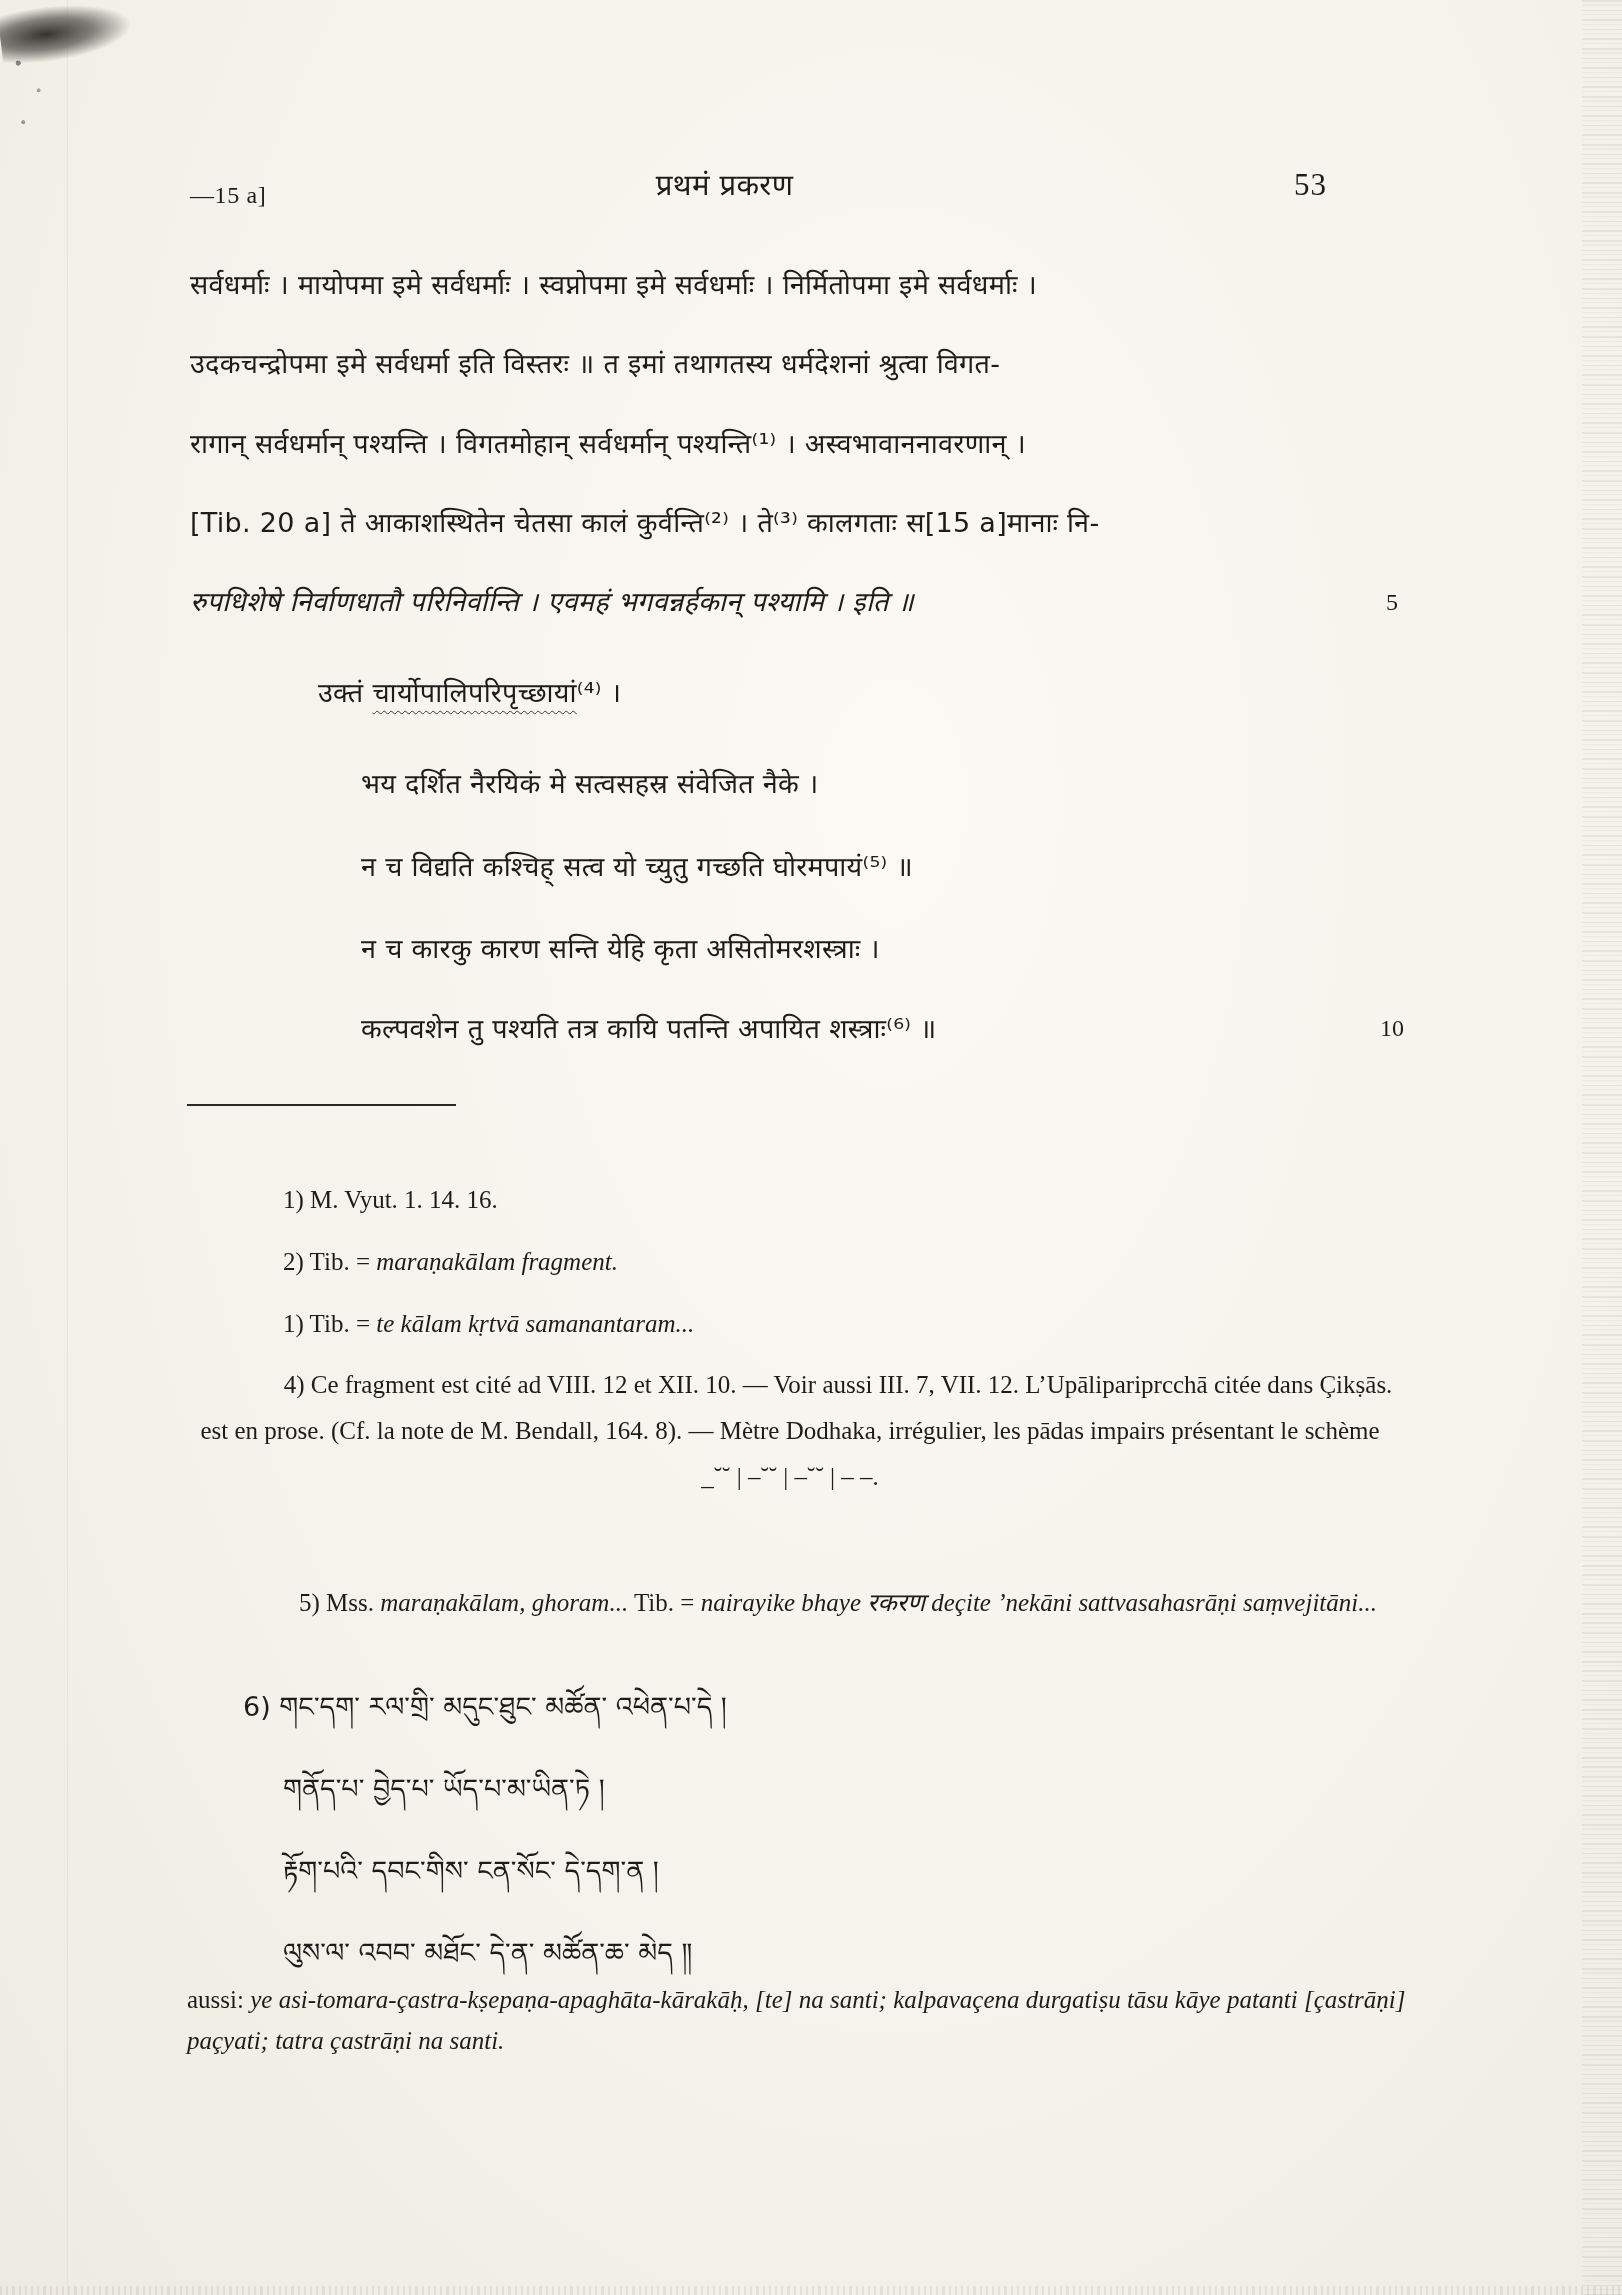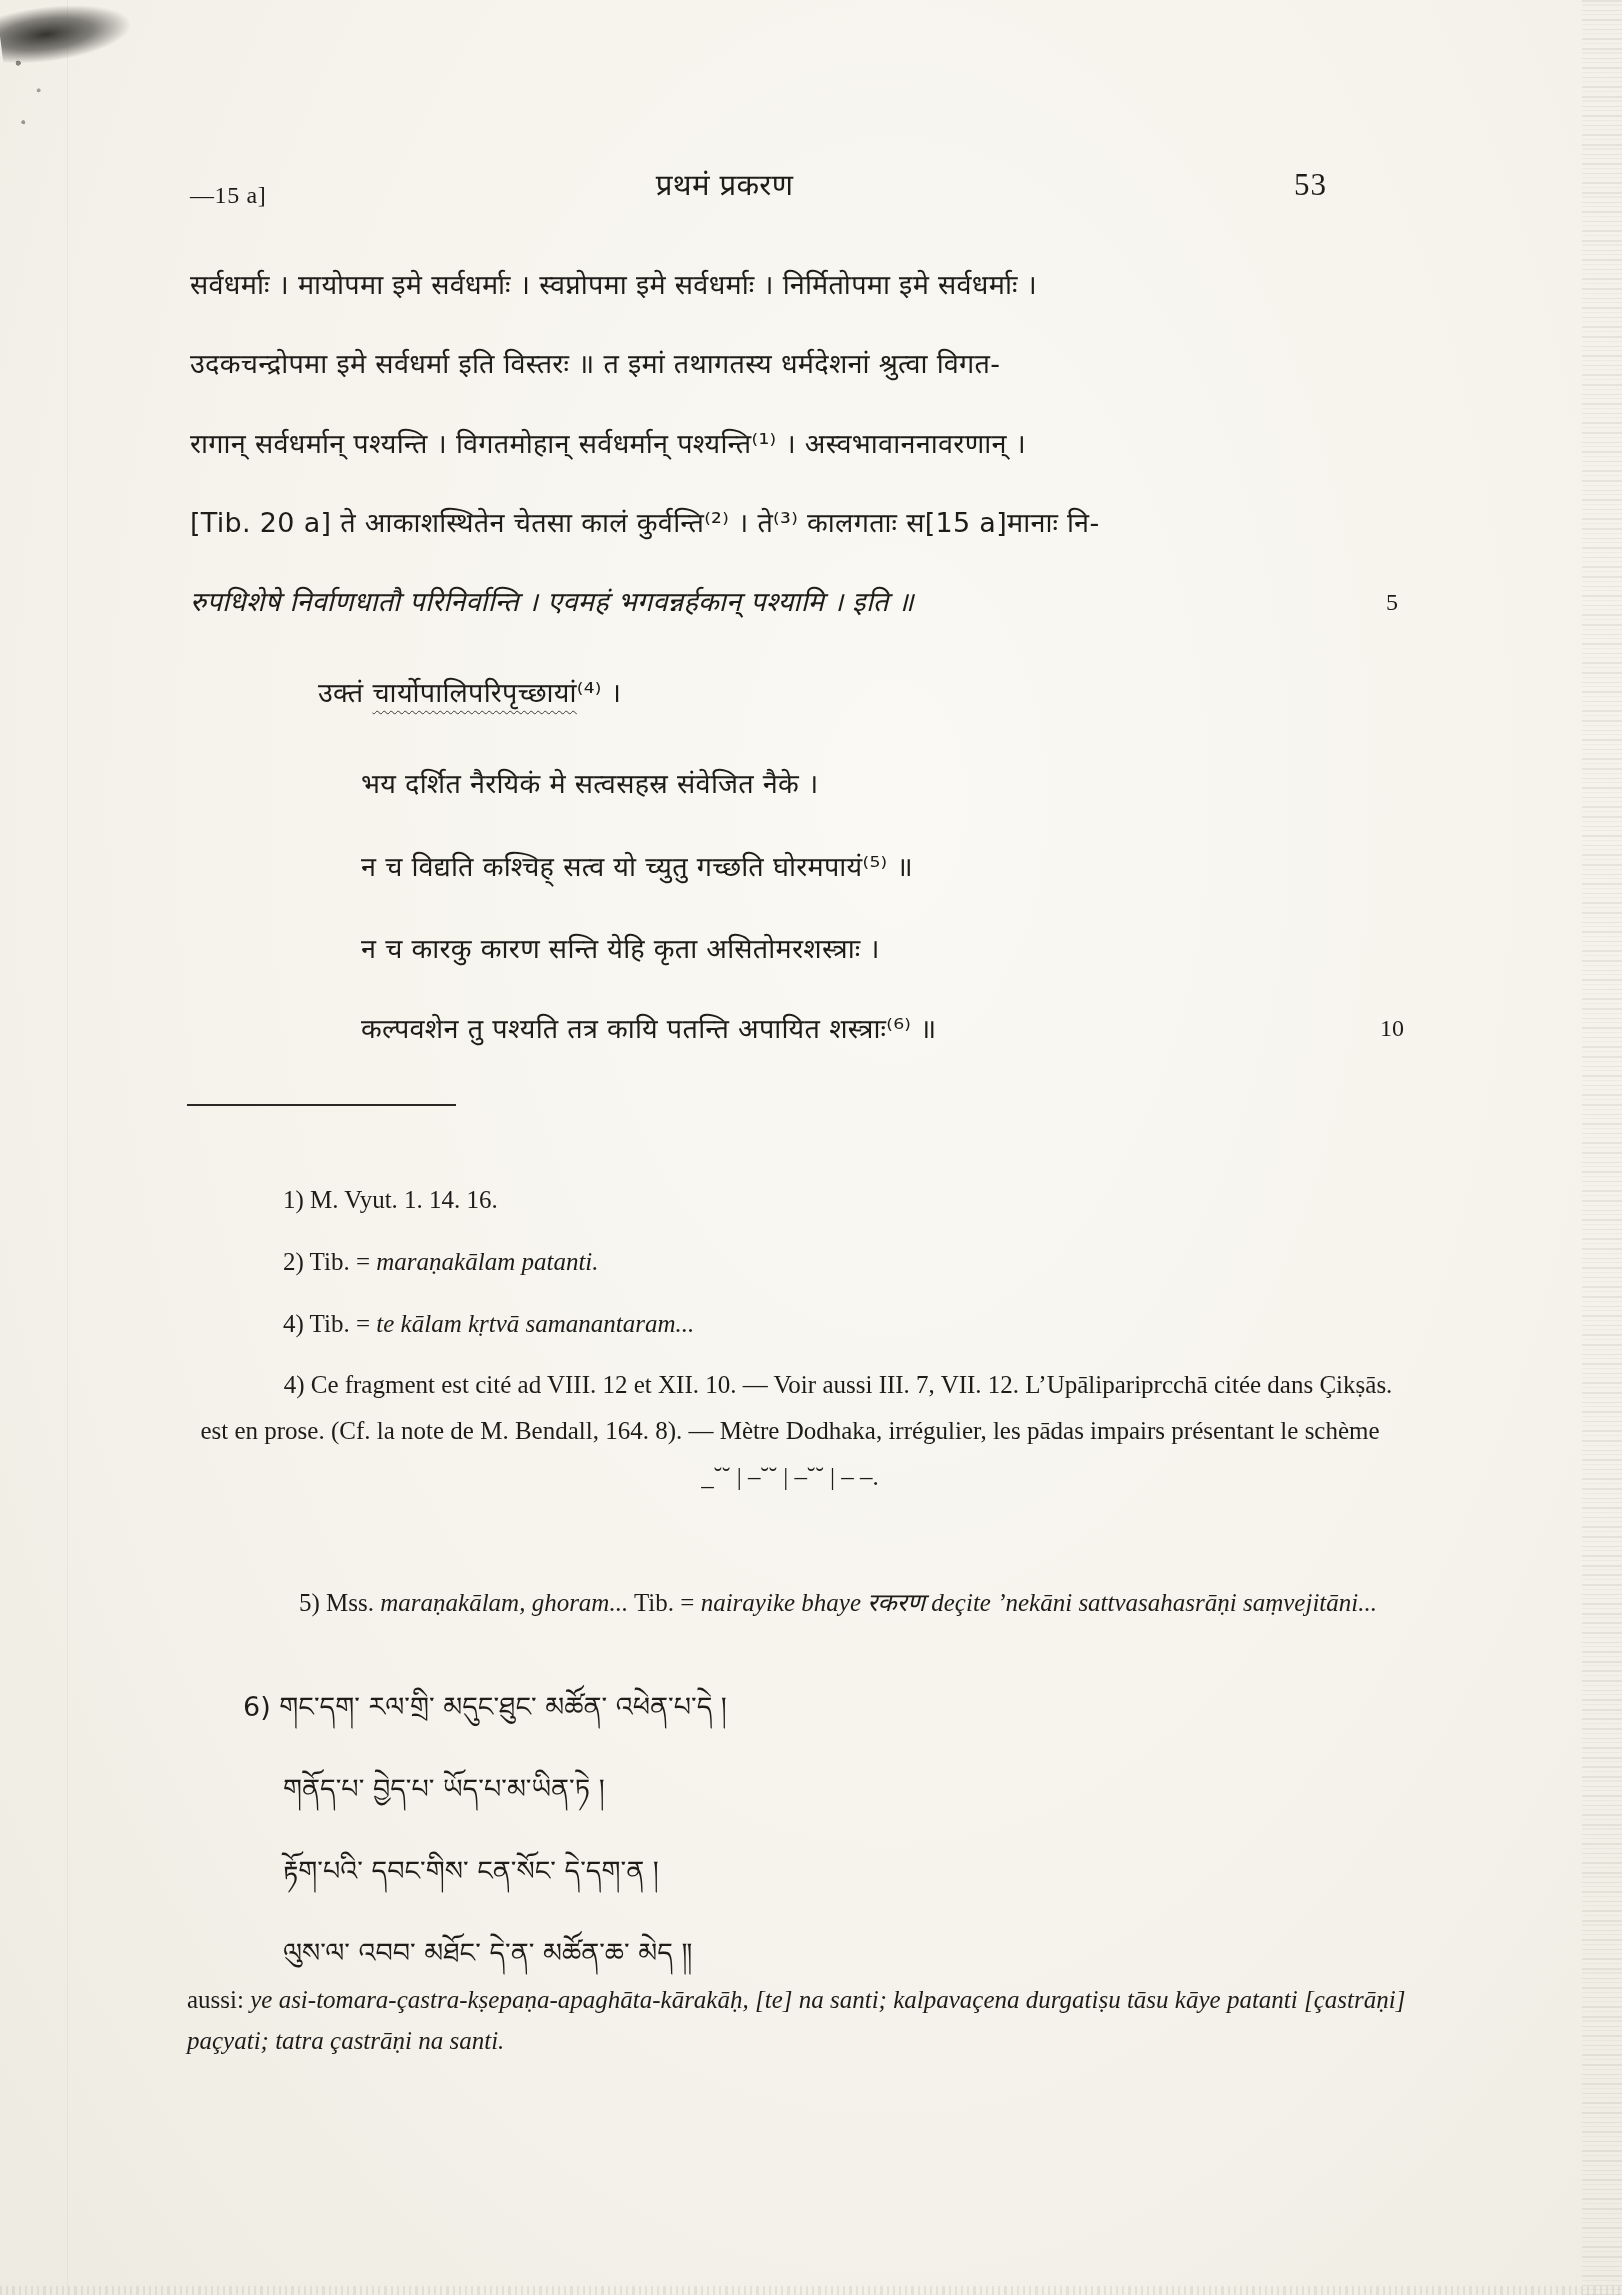--- a/index.html
+++ b/index.html
@@ -129,25 +129,25 @@
 <div class="abs deva" style="left:361px; top:929px;">न च कारकु कारण सन्ति येहि कृता असितोमरशस्त्राः ।</div>
 <div class="abs deva" style="left:361px; top:1009px;">कल्पवशेन तु पश्यति तत्र कायि पतन्ति अपायित शस्त्राः⁽⁶⁾ ॥</div>
 
 <div class="abs line-no" style="left:1380px; top:1015px;">10</div>
 
 <div class="abs footnote-rule"></div>
 
 <div class="abs latin-note fn-line" style="top:1177px;">1) M. Vyut. 1. 14. 16.</div>
 
 <div class="abs latin-note fn-line" style="top:1239px;">
-  <span>2) Tib. = </span><span class="it">maraṇakālam patanti.</span>
+  <span>2) Tib. = </span><span class="it">maraṇakālam fragment.</span>
 </div>
 
 <div class="abs latin-note fn-line" style="top:1301px;">
-  <span>4) Tib. = </span><span class="it">te kālam kṛtvā samanantaram...</span>
+  <span>1) Tib. = </span><span class="it">te kālam kṛtvā samanantaram...</span>
 </div>
 
 <div class="abs latin-note fn-para" style="top:1362px;">4) Ce fragment est cité ad VIII. 12 et XII. 10. — Voir aussi III. 7, VII. 12. L’Upālipariprcchā citée dans Çikṣās. est en prose. (Cf. la note de M. Bendall, 164. 8). — Mètre Dodhaka, irrégulier, les pādas impairs présentant le schème _˘˘ | –˘˘ | –˘˘ | – –.</div>
 
 <div class="abs latin-note fn-para" style="top:1580px;">
   <span>5) Mss. </span><span class="it">maraṇakālam, ghoram...</span><span> Tib. = </span><span class="it">nairayike bhaye रकरण deçite ’nekāni sattvasahasrāṇi saṃvejitāni...</span>
 </div>
 
 <div class="abs tib" style="left:243px; top:1676px;">6) གང་དག་ རལ་གྲི་ མདུང་ཐུང་ མཚོན་ འཕེན་པ་དེ །</div>
 <div class="abs tib" style="left:283px; top:1758px;">གནོད་པ་ བྱེད་པ་ ཡོད་པ་མ་ཡིན་ཏེ །</div>

